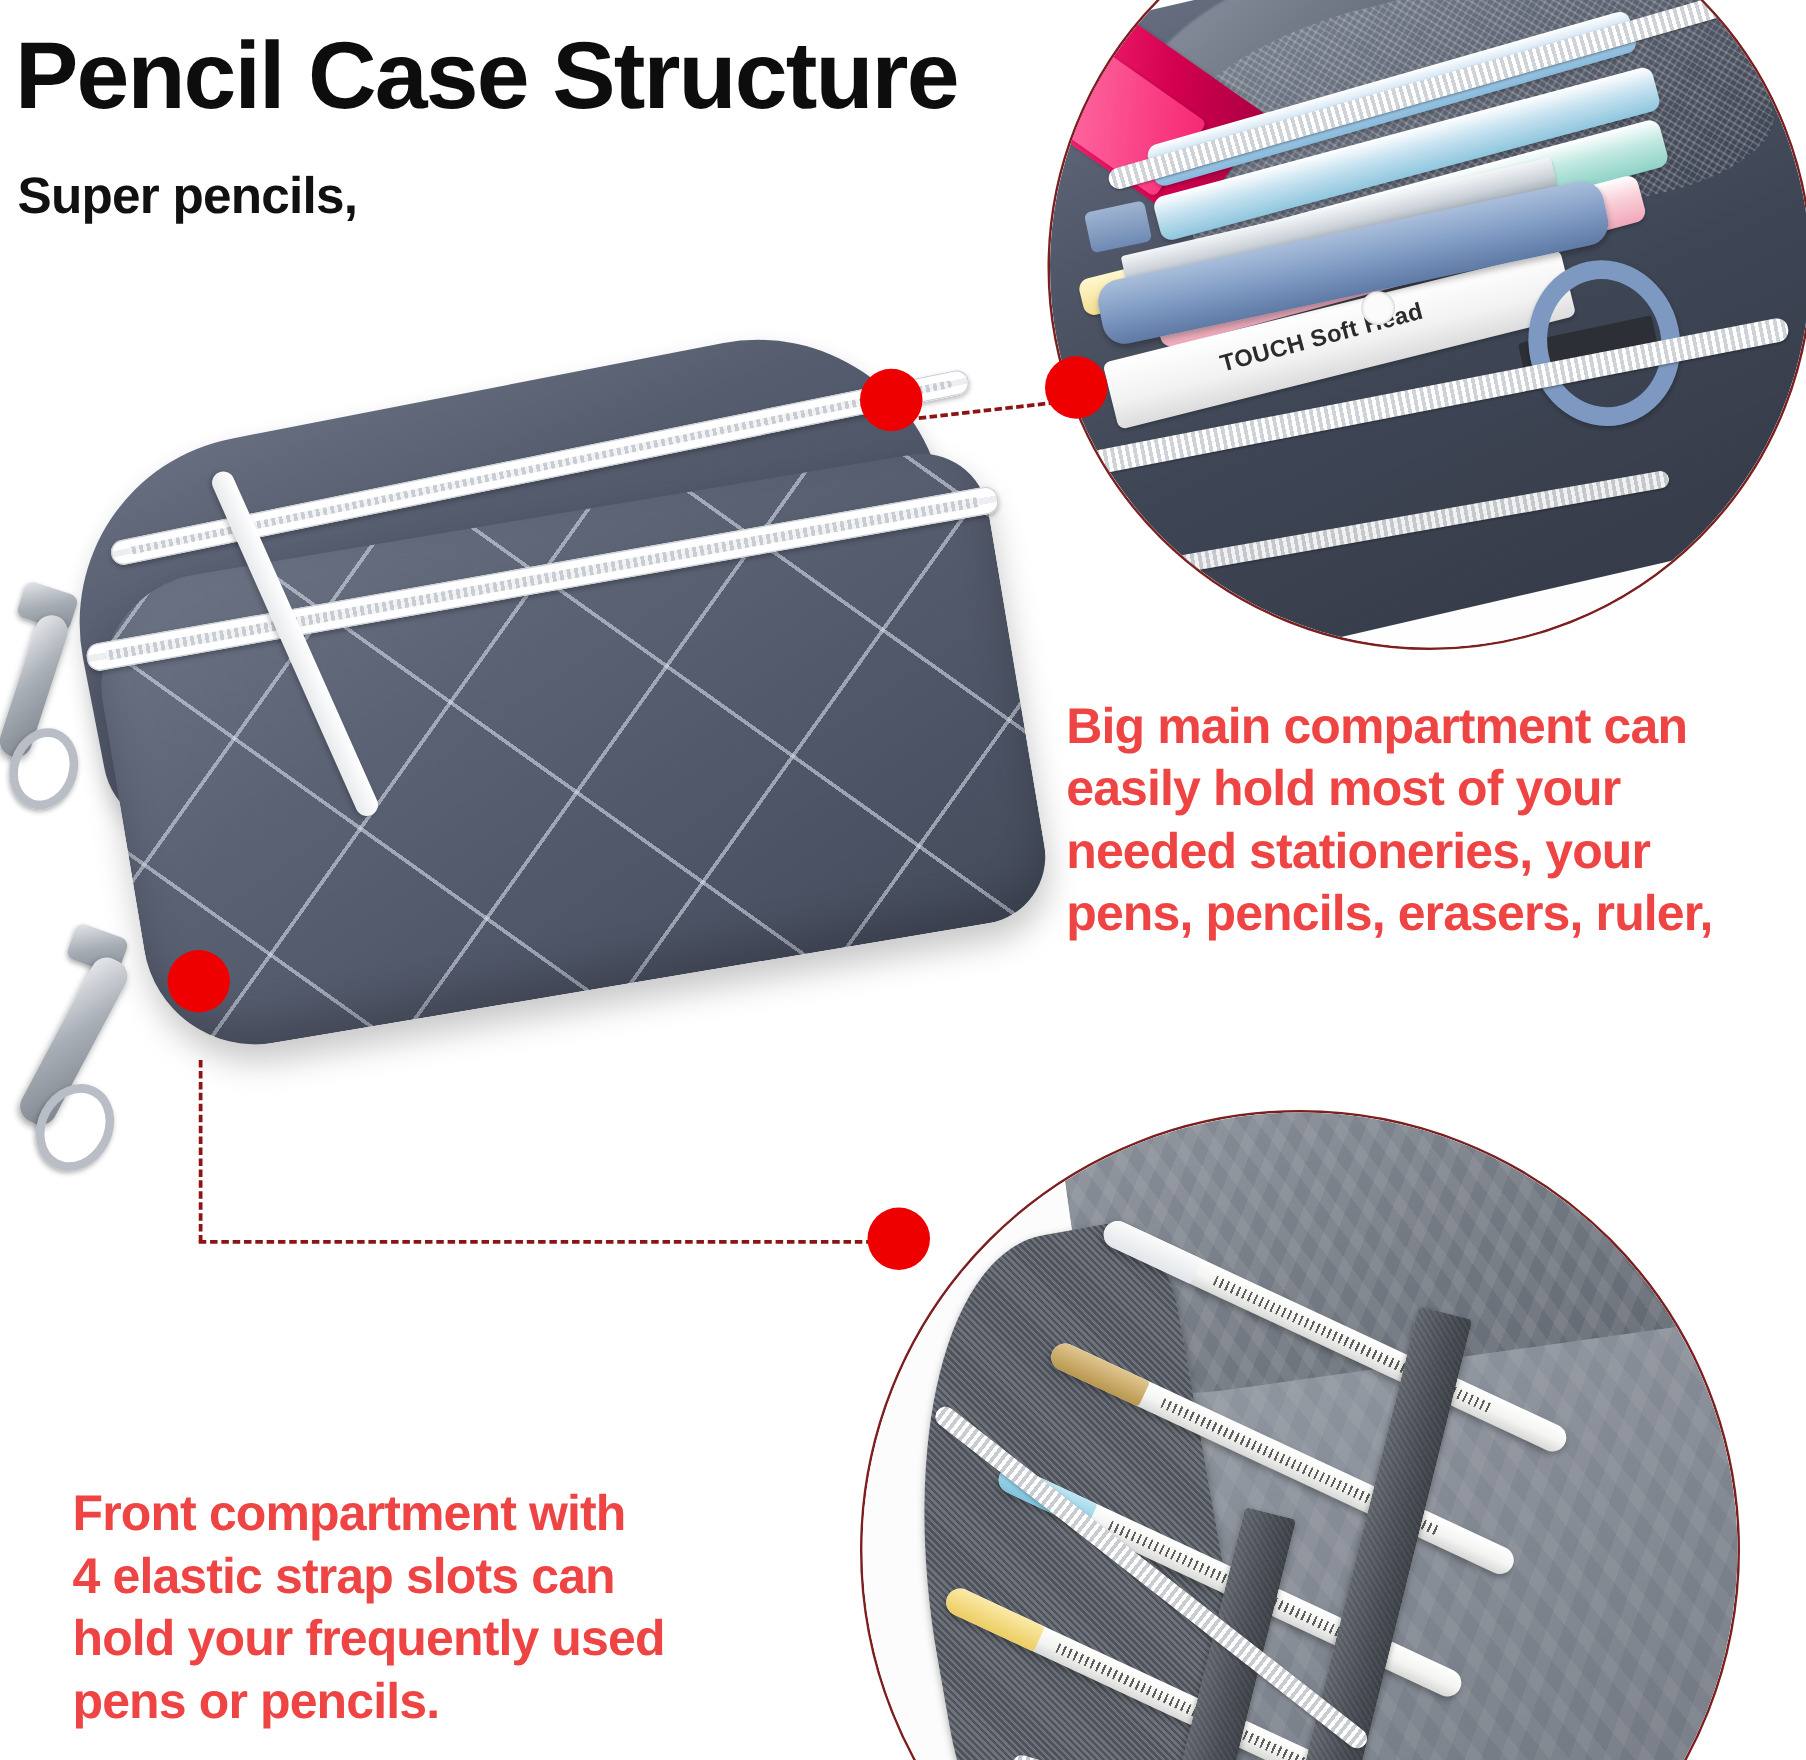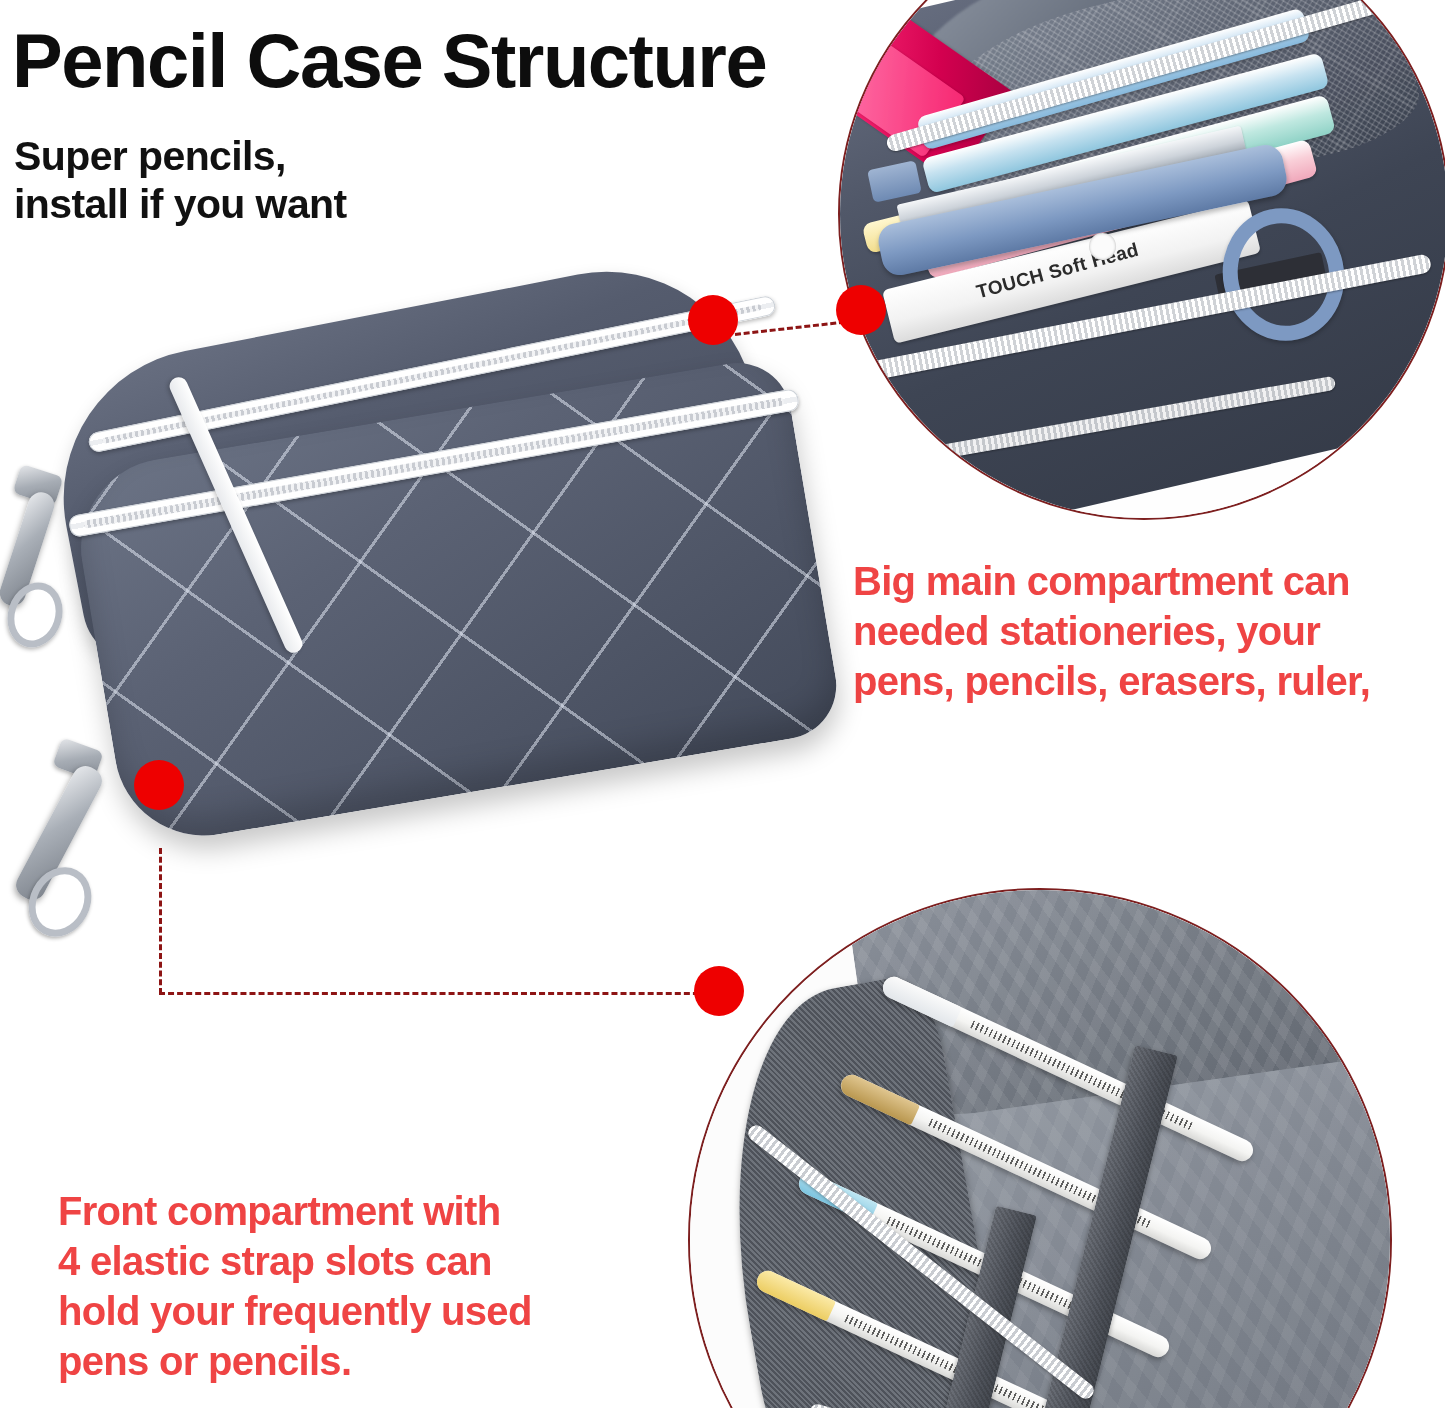--- a/index.html
+++ b/index.html
@@ -203,21 +203,20 @@
   #slider2{left:34px;top:452px;transform:rotate(20deg);}
 </style>
 </head>
 <body>
 
 <div class="stage">
 
   <div class="title">Pencil Case Structure</div>
   <div class="subtitle">
     <div>Super pencils,</div>
-    <div>install if you want</div>
   </div>
 
   <div class="circle" id="circ-top">
     <div class="inner">
       <div class="tci-white"></div>
       <div class="tci-bag"></div>
       <div class="tci-lining"></div>
       <div class="tci-mesh"></div>
 
       <div class="pen p-pink"></div>
@@ -296,20 +295,21 @@
   <div class="lead v" style="left:159px;top:848px;height:146px;"></div>
   <div class="lead h" style="left:159px;top:992px;width:558px;"></div>
 
   <div class="dot" style="left:688px;top:295px;width:50px;height:50px;"></div>
   <div class="dot" style="left:836px;top:285px;width:50px;height:50px;"></div>
   <div class="dot" style="left:134px;top:760px;width:50px;height:50px;"></div>
   <div class="dot" style="left:694px;top:966px;width:50px;height:50px;"></div>
 
   <div class="caption cap-right">
     <div>Big main compartment can</div>
+    <div>easily hold most of your</div>
     <div>needed stationeries, your</div>
     <div>pens, pencils, erasers, ruler,</div>
   </div>
 
   <div class="caption cap-bottom">
     <div>Front compartment with</div>
     <div>4 elastic strap slots can</div>
     <div>hold your frequently used</div>
     <div>pens or pencils.</div>
   </div>

